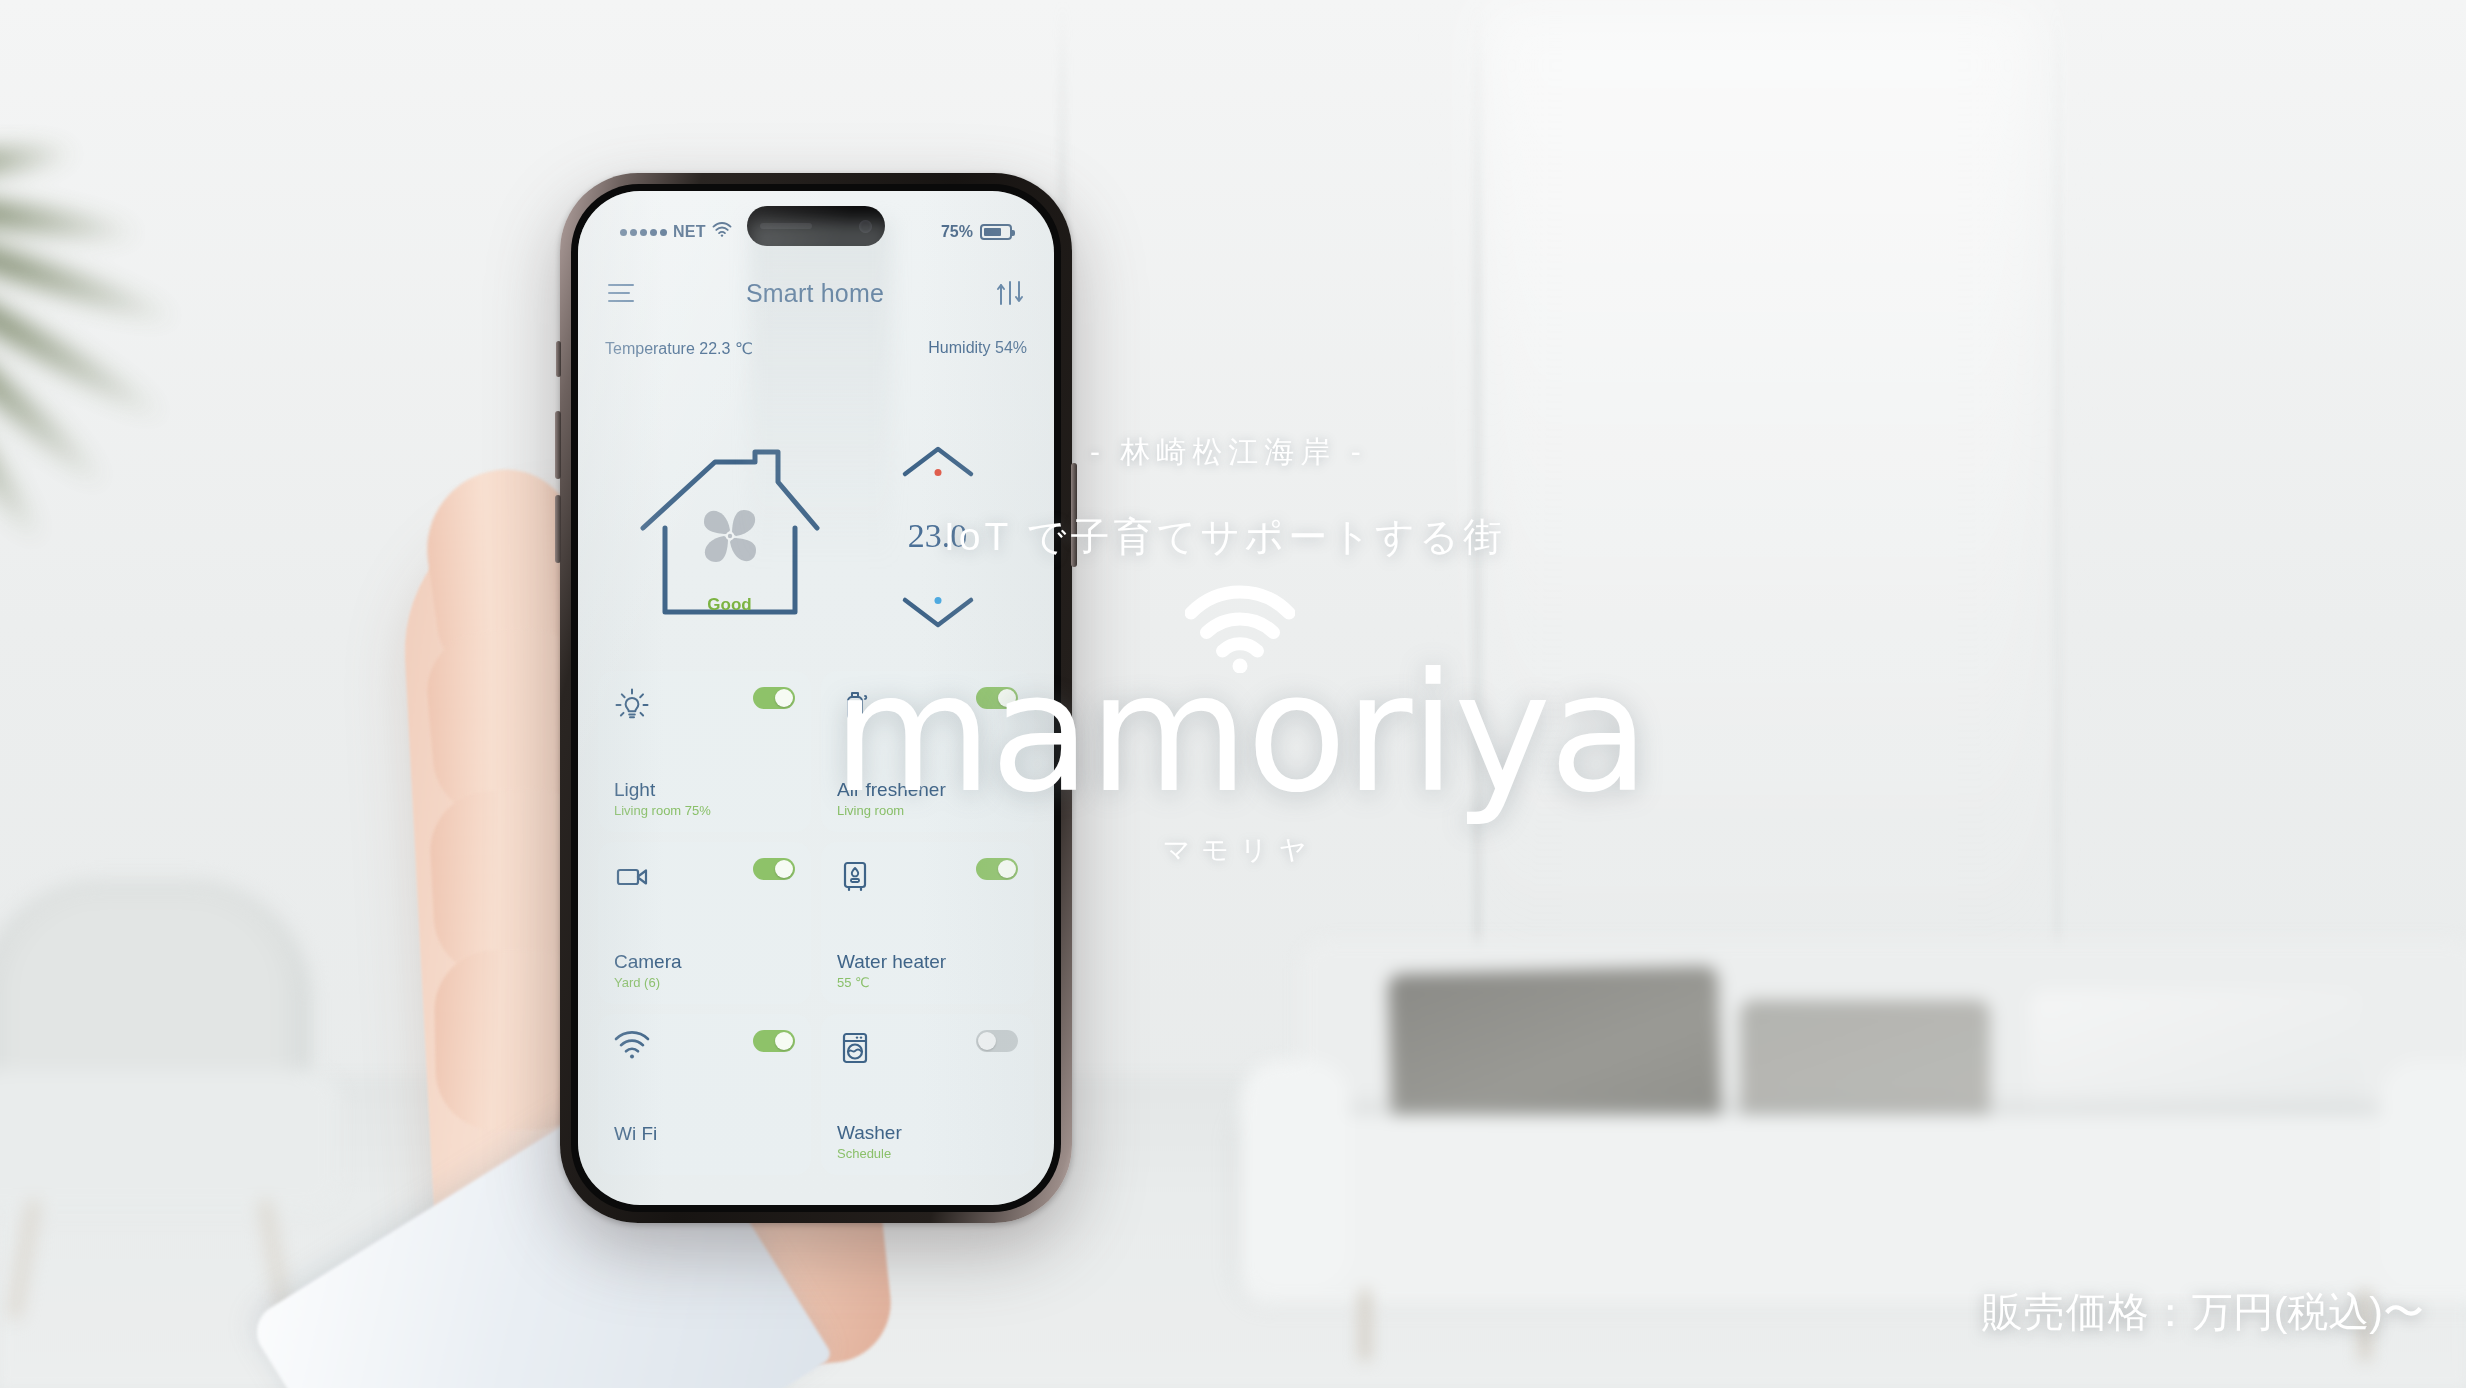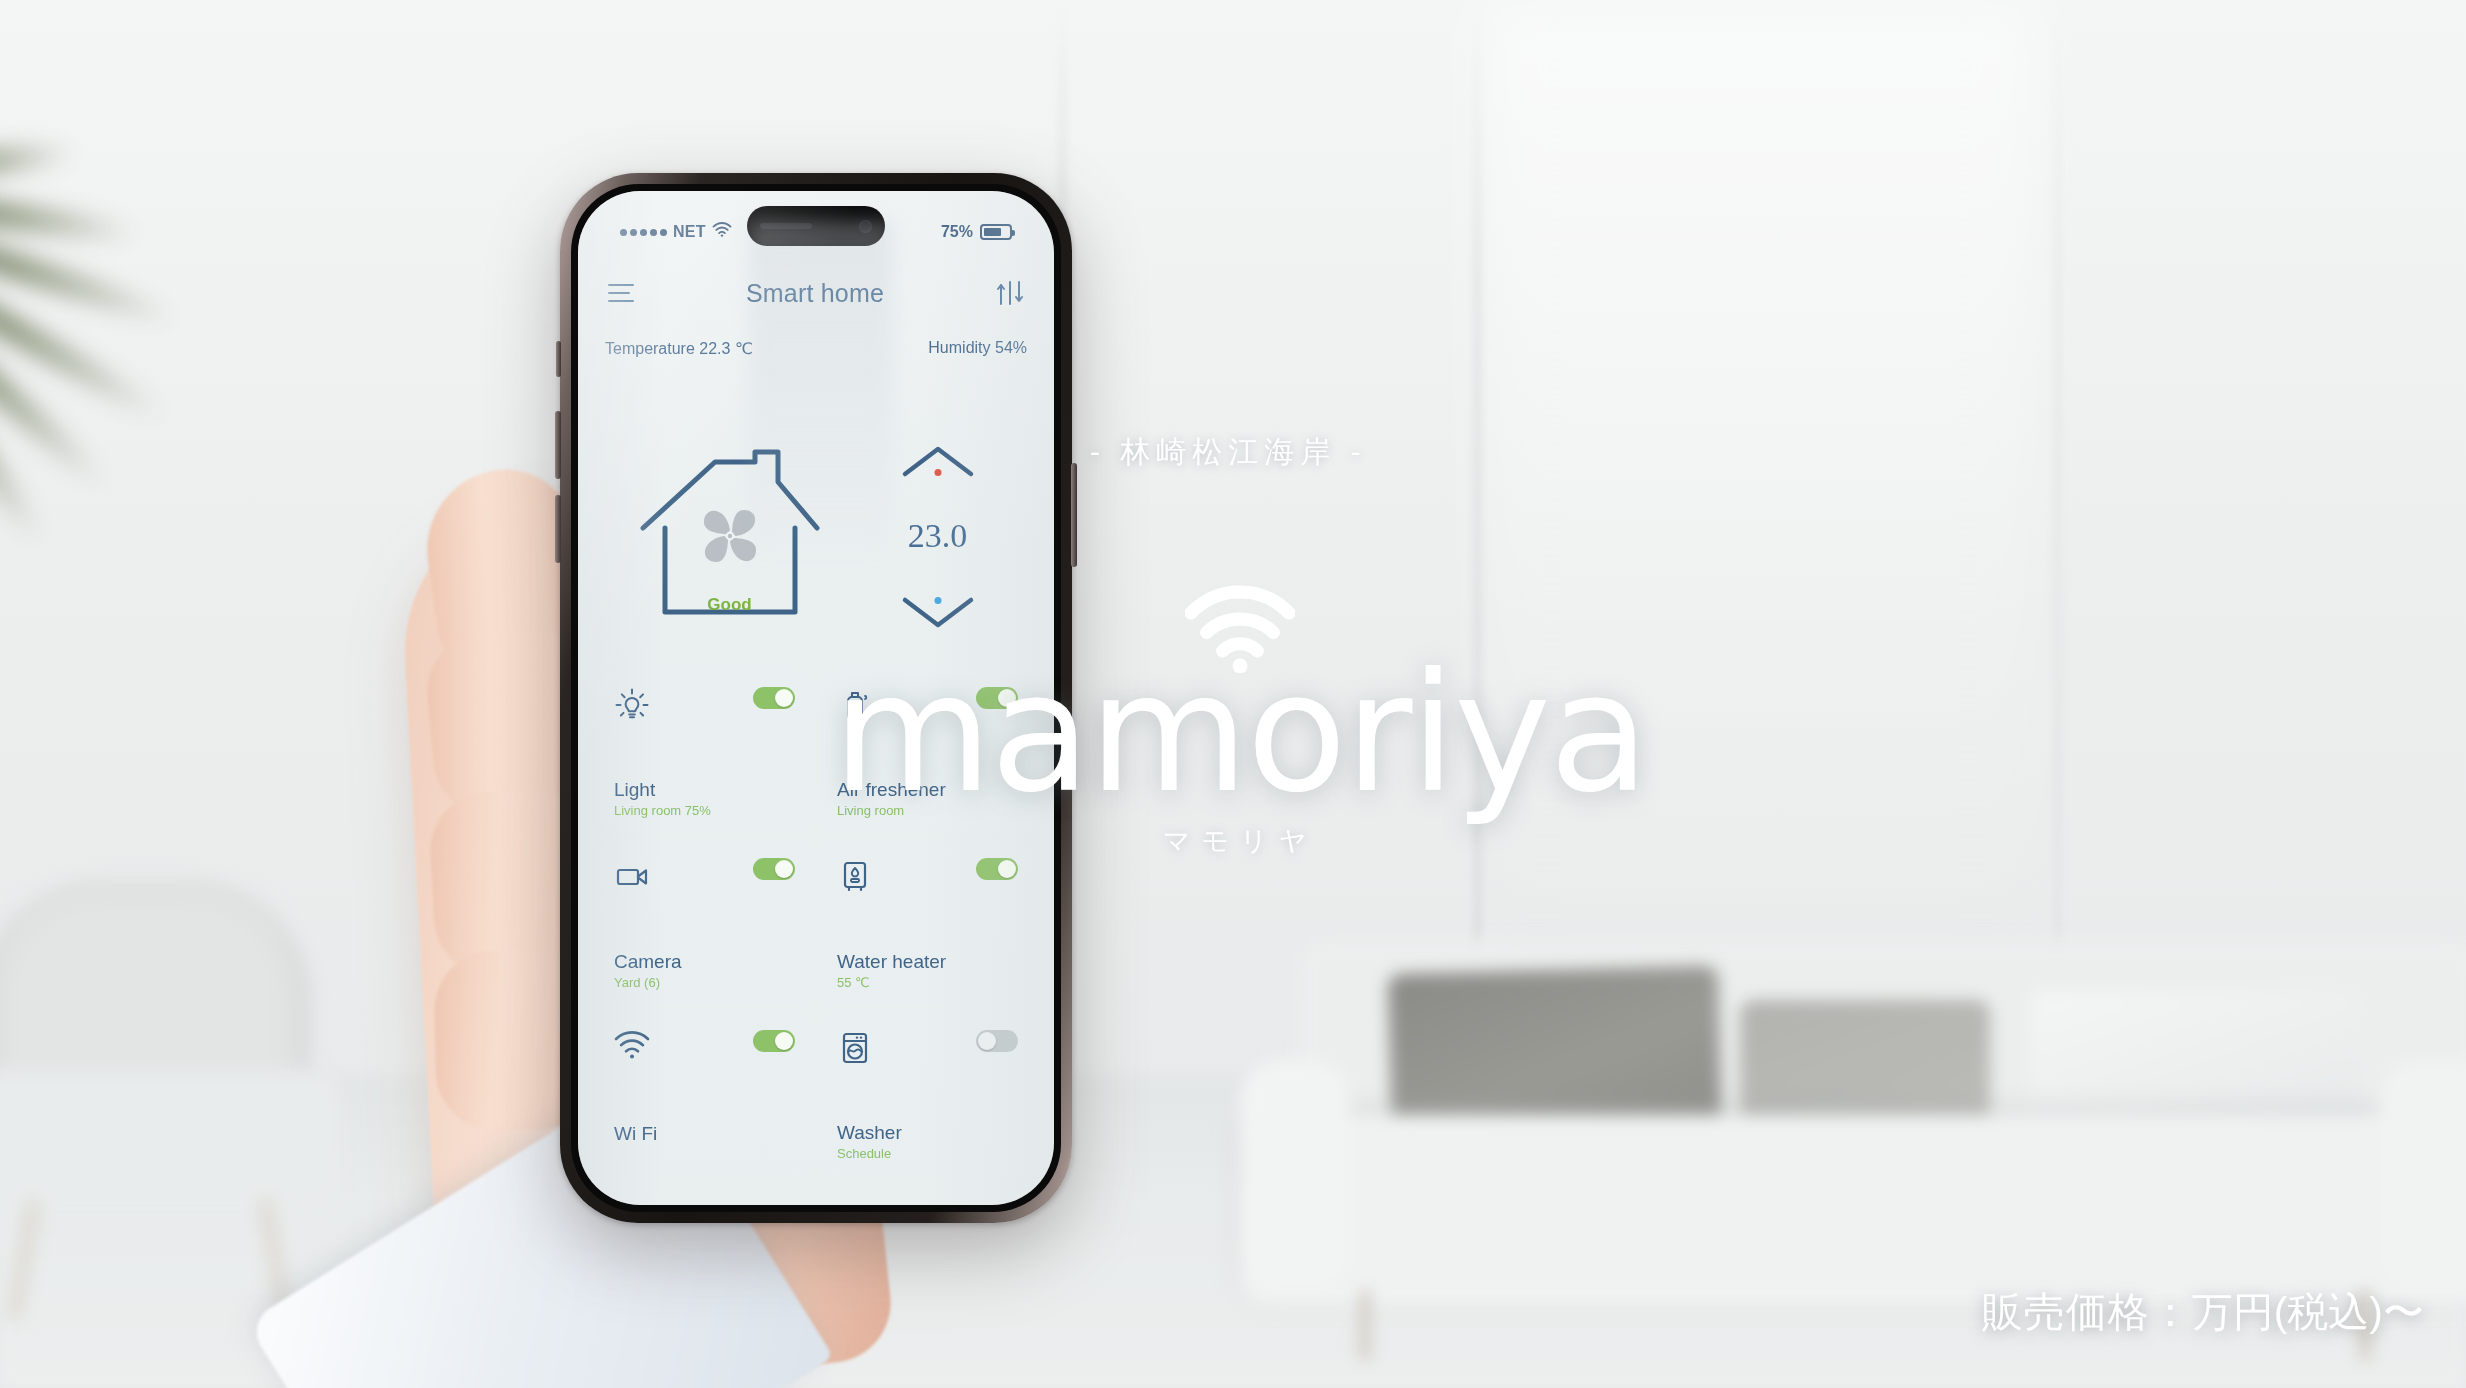--- a/index.html
+++ b/index.html
@@ -351,21 +351,21 @@
   .brand { position: absolute; left: 820px; top: 585px; width: 840px; text-align: center; }
   .brand-wifi { position: absolute; left: 50%; top: 0; transform: translateX(-50%); width: 110px; height: 88px; }
   .brand-name {
     margin-top: 74px;
     font-size: 164px; line-height: .92; font-weight: 400;
     color: #ffffff; letter-spacing: -2px;
     font-family: "DejaVu Sans", sans-serif;
     text-shadow: 0 3px 26px rgba(110,120,130,.35);
   }
   .brand-kana {
-    margin-top: 13px;
+    margin-top: 22px;
     color: #ffffff; font-size: 27px; letter-spacing: 11px;
     text-shadow: 0 1px 10px rgba(120,130,140,.4);
   }
   .price {
     position: absolute; right: 42px; bottom: 48px;
     color: #ffffff; white-space: nowrap;
     text-shadow: 0 2px 14px rgba(100,105,110,.5);
     display: flex; align-items: center;
   }
   .price .lbl  { font-size: 41px; letter-spacing: 1px; }
@@ -643,20 +643,21 @@
 
         </div>
 
         <div class="glass-reflect"></div>
       </div>
     </div>
   </div>
 
   <div class="overlay">
     <div class="loc-label">- 林崎松江海岸 -</div>
+    <div class="tagline">IoT で子育てサポートする街</div>
 
     <div class="brand">
       <div class="brand-wifi">
         <svg width="110" height="88" viewBox="0 0 110 88" fill="none">
           <path d="M6 28C19 14.5 36.3 7 55 7s36 7.5 49 21" stroke="#ffffff" stroke-width="13" stroke-linecap="round"></path>
           <path d="M21.5 47.5C30.6 38.7 42.5 34 55 34s24.4 4.7 33.5 13.5" stroke="#ffffff" stroke-width="13" stroke-linecap="round"></path>
           <path d="M37.5 66C42.5 61.2 48.6 58.7 55 58.7S67.5 61.2 72.5 66" stroke="#ffffff" stroke-width="13" stroke-linecap="round"></path>
           <circle cx="55" cy="81" r="7.5" fill="#ffffff"></circle>
         </svg>
       </div>

